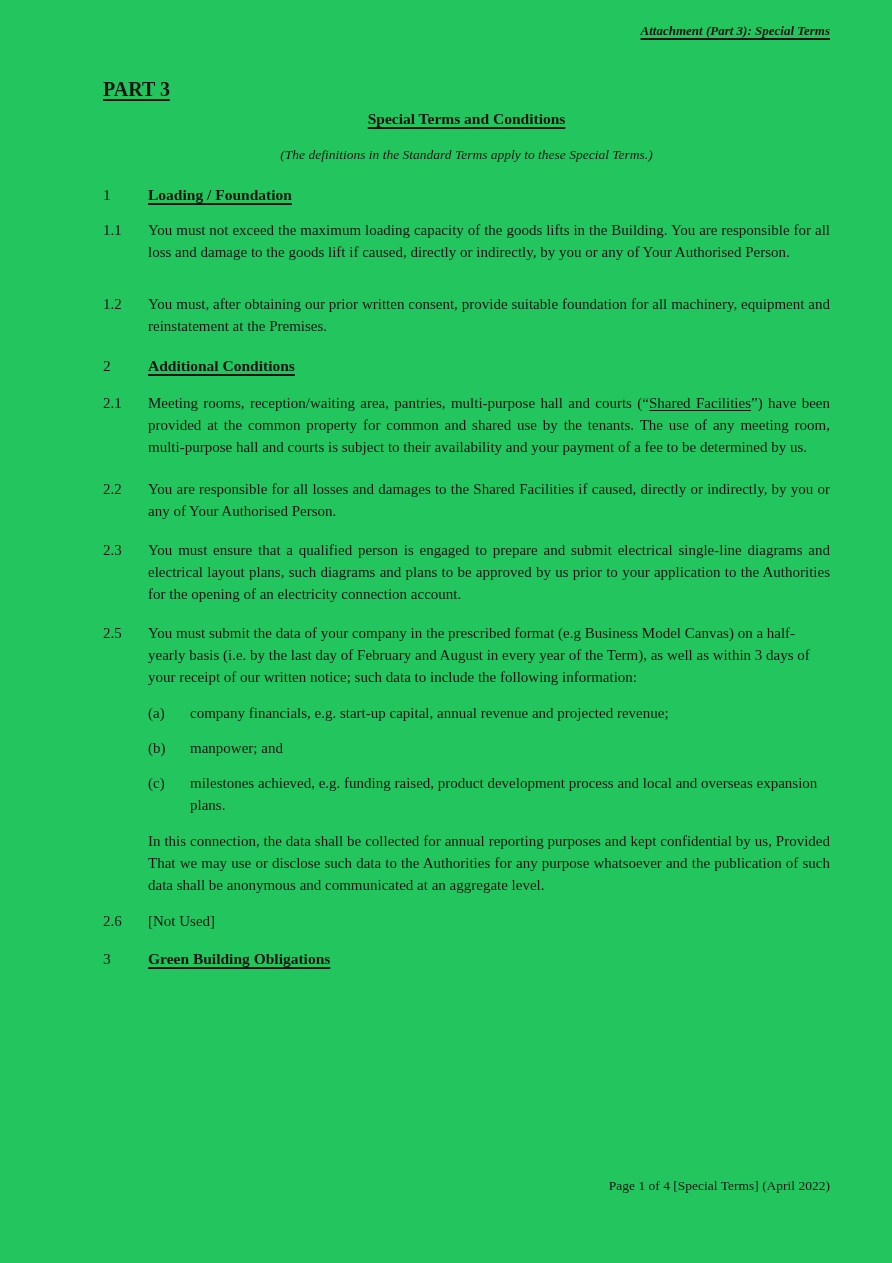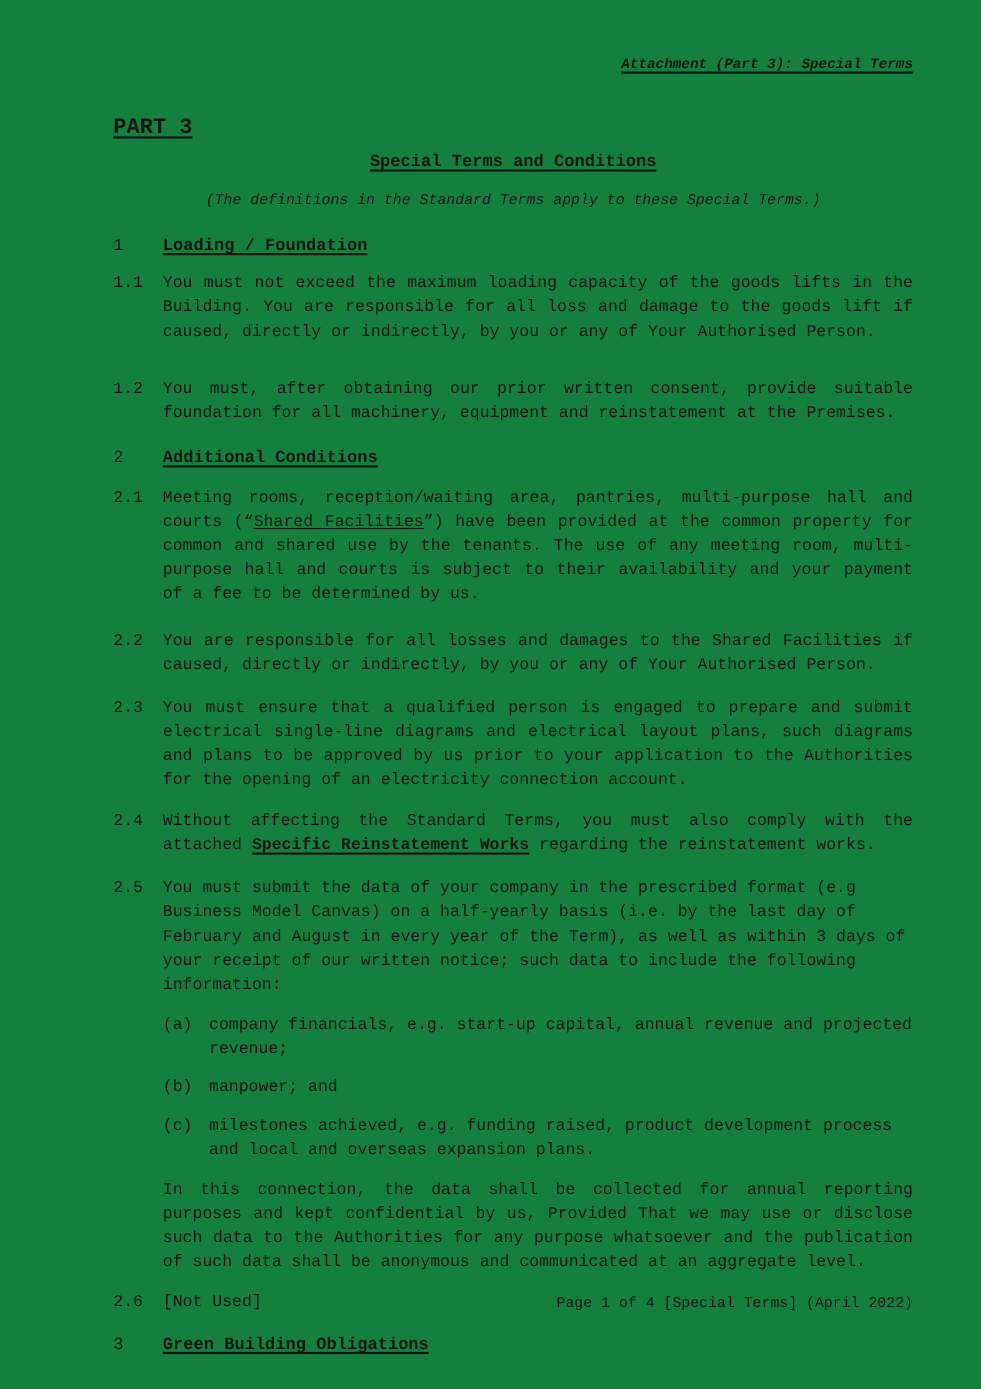--- a/index.html
+++ b/index.html
@@ -1,28 +1,28 @@
 <!DOCTYPE html>
 <html><head>
 <meta charset="utf-8">
 <style>
   html, body { margin: 0; padding: 0; background: #e8e8e8; }
   .page {
     position: relative;
     width: 892px;
     height: 1263px;
     margin: 0 auto;
-    background: #15803d;
+    background: #22c55e;
     color: #151515;
-    font-family: Liberation Mono, monospace;
+    font-family: Liberation Serif, serif;
     font-size: 15px;
     line-height: 22px;
     overflow: hidden;
     box-sizing: border-box;
-    padding: 50px 62px 0 103px;
+    padding: 22px 62px 0 103px;
   }
 
   .doc-header {
     text-align: right;
     font-size: 13px;
     line-height: 18px;
     font-weight: bold;
     font-style: italic;
   }
   .doc-header .u-line {
@@ -173,26 +173,20 @@
   <div class="clause mt-md">
     <span class="num">2.2</span>
     <div class="body just">You are responsible for all losses and damages to the Shared Facilities if caused, directly or indirectly, by you or any of Your Authorised Person.</div>
   </div>
 
   <div class="clause">
     <span class="num">2.3</span>
     <div class="body just">You must ensure that a qualified person is engaged to prepare and submit electrical single-line diagrams and electrical layout plans, such diagrams and plans to be approved by us prior to your application to the Authorities for the opening of an electricity connection account.</div>
   </div>
 
-  <div class="clause mt-15">
-    <span class="num">2.4</span>
-    <div class="body just">
-      <span>Without affecting the Standard Terms, you must also comply with the attached </span><span class="bu">Specific Reinstatement Works</span><span> regarding the reinstatement works.</span>
-    </div>
-  </div>
 
   <div class="clause">
     <span class="num">2.5</span>
     <div class="body">You must submit the data of your company in the prescribed format (e.g Business Model Canvas) on a half-yearly basis (i.e. by the last day of February and August in every year of the Term), as well as within 3 days of your receipt of our written notice; such data to include the following information:</div>
   </div>
 
   <div class="sub-item mt-sm">
     <span class="label">(a)</span>
     <div class="body">company financials, e.g. start-up capital, annual revenue and projected revenue;</div>
   </div>

